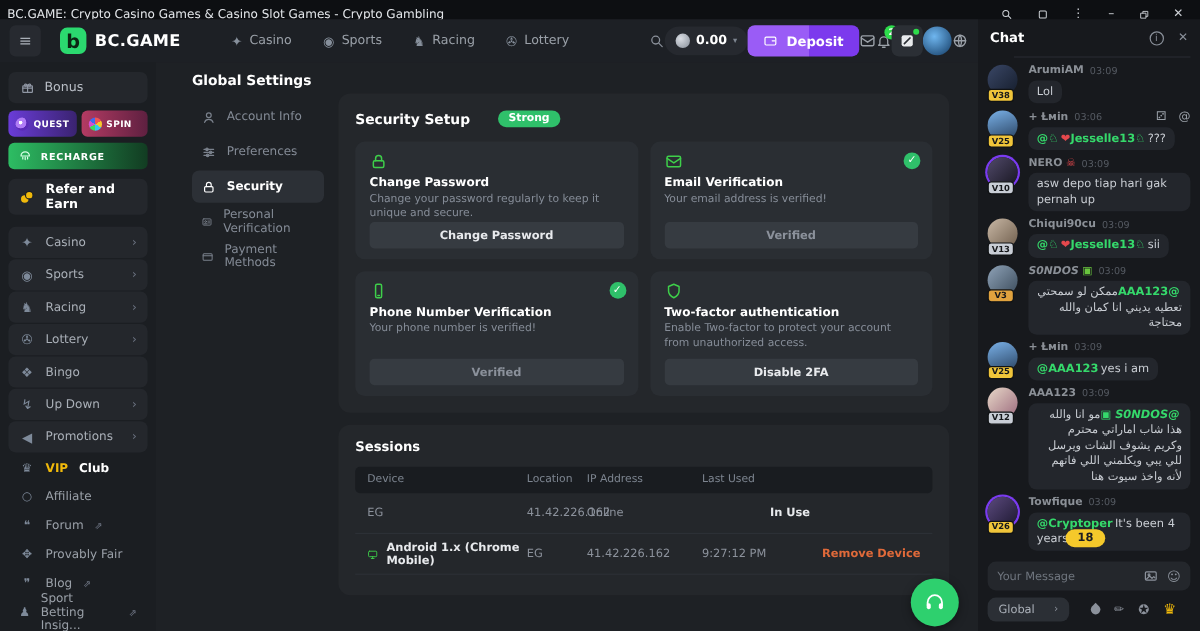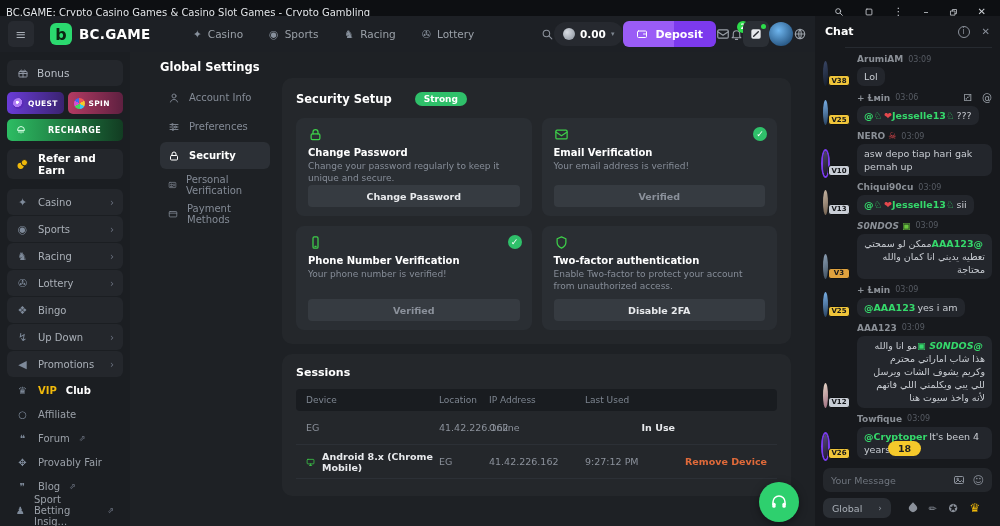--- a/index.html
+++ b/index.html
@@ -42,21 +42,21 @@
   
   .sidebar{position:absolute;top:52px;left:0;width:130px;bottom:0;background:#1b1e22;padding:8px 7px 0}
   .side-box{height:26px;background:#24272c;border-radius:6px;display:flex;align-items:center;gap:8px;padding:0 10px;color:#8f96a3}
   .side-box .lbl{font-size:10.5px;color:#b9bec6}
   .qs-row{display:flex;gap:4px;margin-top:6px}
   .qbtn{flex:1;height:22px;border-radius:5px;display:flex;align-items:center;gap:4px;padding:0 6px;color:#fff;font-size:7.5px;font-weight:bold;letter-spacing:.3px}
   .quest{background:linear-gradient(90deg,#6a3cd8,#3a2370)}
   .spin{background:linear-gradient(90deg,#b43b63,#5e2040)}
   .quest-ic{width:11px;height:11px;border-radius:50%;background:radial-gradient(circle at 38% 38%,#fff 0 14%,#b07df5 18% 48%,#5b2bb8 52% 100%)}
   .spin-ic{width:11px;height:11px;border-radius:50%;background:conic-gradient(#f05555 0 60deg,#f5c92b 60deg 120deg,#39c6f0 120deg 180deg,#41d95f 180deg 240deg,#d24fd2 240deg 300deg,#4169f0 300deg 360deg)}
-  .recharge{margin-top:5px;height:22px;border-radius:5px;background:linear-gradient(90deg,#2dbd63,#123c22);display:flex;align-items:center;gap:21px;padding:0 8px;color:#d9ffe7}
+  .recharge{margin-top:5px;height:22px;border-radius:5px;background:linear-gradient(90deg,#2dbd63,#123c22);display:flex;align-items:center;gap:7px;padding:0 8px;color:#d9ffe7}
   .recharge .lbl{font-size:8px;font-weight:bold;letter-spacing:.6px;color:#fff}
   .refer{margin-top:8px;height:30px;background:#24272c;border-radius:6px;display:flex;align-items:center;gap:8px;padding:0 8px;color:#f0b90b}
   .refer .lbl{font-size:10.5px;font-weight:bold;color:#fff}
   .smenu{margin-top:10px}
   .sitem{height:26px;margin-bottom:1px;background:#24272c;border-radius:6px;display:flex;align-items:center;gap:9px;padding:0 9px}
   .sitem .g{width:13px;font-size:11px;color:#7e8a9a;text-align:center}
   .sitem .lbl{flex:1;font-size:10px;color:#aab0b8}
   .sitem .chev{font-size:10px;color:#6b7280}
   .s2item{height:24px;display:flex;align-items:center;gap:9px;padding:0 9px}
   .s2item .g{width:13px;font-size:10px;color:#7e8a9a;text-align:center}
@@ -100,21 +100,21 @@
 
   
   .chat{position:absolute;top:16px;right:0;width:185px;bottom:0;background:#17191d;display:flex;flex-direction:column}
   .chat-head{height:31px;display:flex;align-items:center;padding:0 10px;gap:12px}
   .chat-head .ct{flex:1;font-size:11px;font-weight:bold;color:#fff}
   .info-ic{width:12px;height:12px;border:1px solid #8b919b;border-radius:50%;color:#8b919b;font-size:8px;display:flex;align-items:center;justify-content:center}
   .chat-x{color:#8b919b;font-size:10px}
   .chat-div{border-bottom:1px solid #262a30;margin:0 8px 0 30px}
   .chat-list{flex:1;overflow:hidden;padding:6px 8px 0;position:relative}
   .msg{display:flex;gap:7px;margin-bottom:6px}
-  .avcol{width:27px;flex:none;display:flex;flex-direction:row;align-items:flex-end}
+  .avcol{width:27px;flex:none;display:flex;flex-direction:column;align-items:flex-start}
   .av{width:25px;height:25px;border-radius:50%}
   .av.ring{box-shadow:0 0 0 2px #7a3bf0}
   .vbadge{margin-top:-5px;z-index:1;min-width:22px;height:11px;border-radius:3px;border:1px solid #101214;
     font-size:7px;font-weight:bold;color:#15171a;display:flex;align-items:center;justify-content:center;padding:0 2px}
   .mbody{flex:1;min-width:0}
   .mname{display:flex;align-items:center;font-size:9px;font-weight:bold;color:#8b9097;white-space:nowrap;overflow:hidden}
   .uemoji{margin-left:3px;font-weight:normal}
   .mtime{margin-left:5px;font-size:8px;font-weight:normal;color:#565b63}
   .macts{margin-left:auto;display:flex;gap:10px;color:#9aa0a8;font-size:10px;font-weight:normal}
   .bubble{display:inline-block;background:#23262c;border-radius:7px;padding:3px 7px;margin-top:3px;font-size:9.5px;color:#c9cdd3;line-height:1.38;max-width:100%}
@@ -460,21 +460,21 @@
           <span>41.42.226.162</span>
           <span>Online</span>
           <span class="act"><span class="inuse">In Use</span></span>
         </div>
         <div class="trow">
           <span class="dev">
               <svg class="ic" width="12" height="12" viewBox="0 0 24 24">
                 <rect x="3" y="5" width="18" height="12" rx="2"></rect>
                 <path d="M9 21h6M12 17v4"></path>
               </svg>
-              <span>Android 8.x (Chrome Mobile)</span>
+              <span>Android 1.x (Chrome Mobile)</span>
             </span>
           <span>EG</span>
           <span>41.42.226.162</span>
           <span>9:27:12 PM</span>
           <span class="act"><span class="remove">Remove Device</span></span>
         </div>
       </div>
     </div>
 
     <div class="fab">

